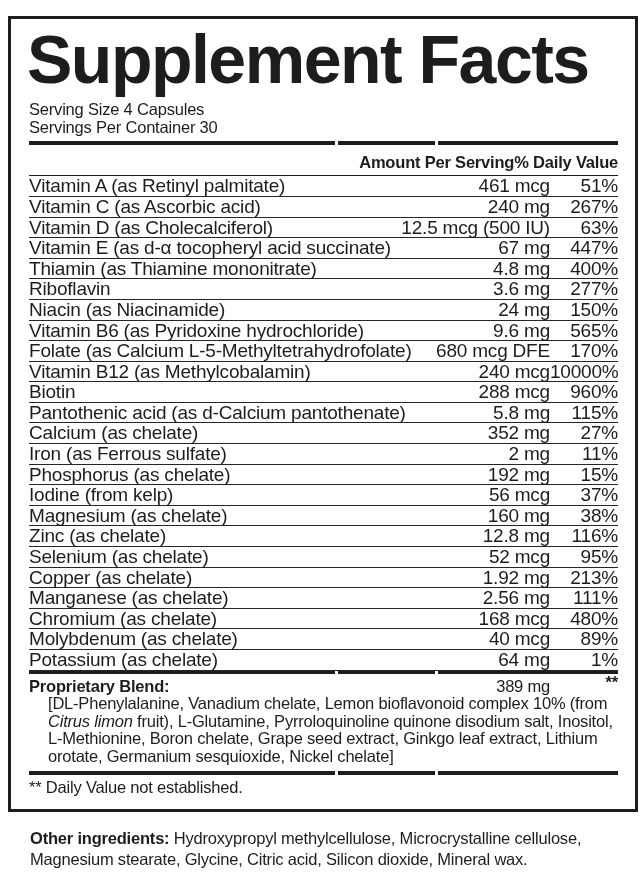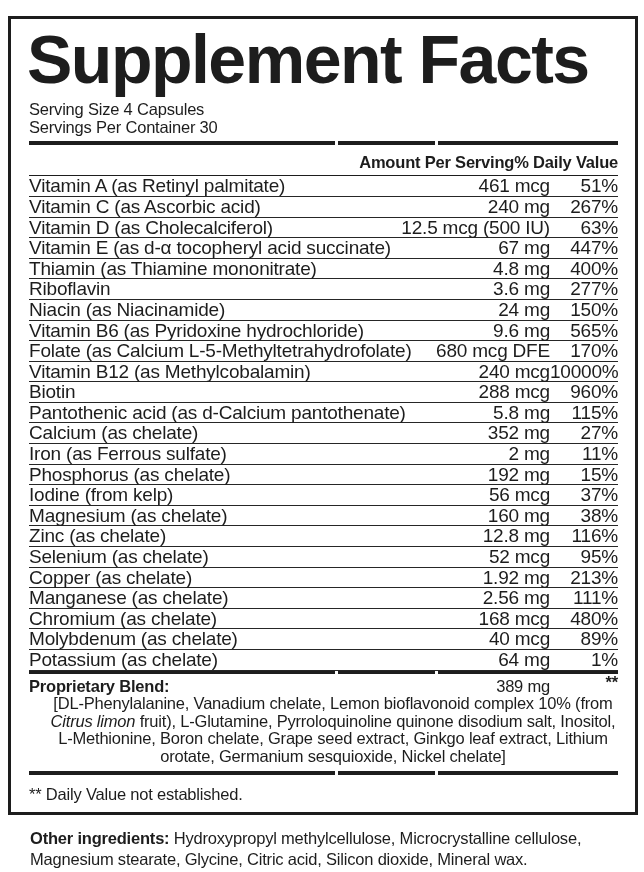--- a/index.html
+++ b/index.html
@@ -42,23 +42,23 @@
     font-size:19px;line-height:16.6px;letter-spacing:-0.2px;
     padding:2px 0 1px;border-bottom:1px solid #262626;
   }
   .c-name{flex:1 1 auto;padding-right:6px;white-space:nowrap;}
   .c-amount{margin-left:auto;text-align:right;white-space:nowrap;}
   .c-dv{flex:0 0 auto;width:68px;text-align:right;white-space:nowrap;}
   .blend-row{font-size:16.5px;border-bottom:none;padding-top:4px;font-weight:normal;}
   .blend-row .c-name{font-weight:bold;}
   .blend-dv{position:relative;top:-4px;font-weight:bold;}
   .blend-desc{
-    padding:0 0 5px 19px;font-size:16.5px;line-height:17.6px;letter-spacing:-0.2px;text-align:center;
-  }
-  .footnote{font-size:16.5px;letter-spacing:-0.2px;padding:10px 0 2px;}
+    padding:0 0 5px 19px;font-size:16.5px;line-height:17.6px;letter-spacing:-0.2px;
+  }
+  .footnote{font-size:16.5px;letter-spacing:-0.2px;padding:3px 0 2px;}
   .other{
     position:absolute;left:30px;top:820px;width:588px;margin:0;
     font-size:16.5px;line-height:20.5px;letter-spacing:-0.2px;
   }
 </style>
 </head>
 <body>
 
 <div class="page">
   <div class="label-box">

